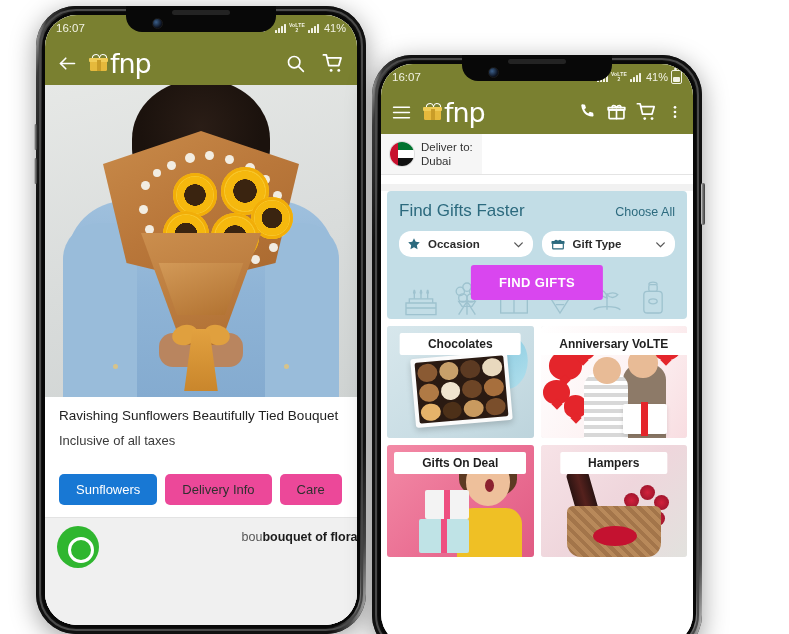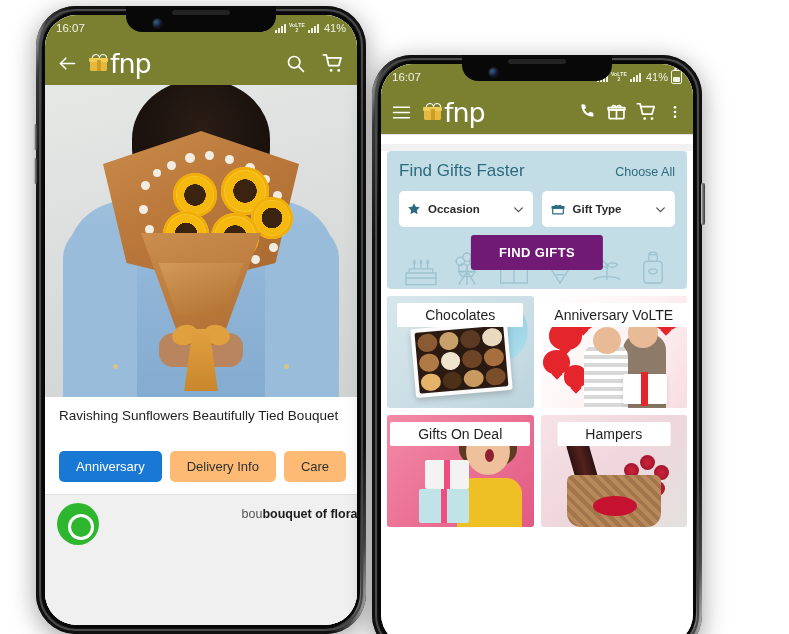--- a/index.html
+++ b/index.html
@@ -89,21 +89,21 @@
   .sun:after{content:"";position:absolute;inset:-7px;border-radius:50%;
        background:repeating-conic-gradient(#f7c21e 0deg 7deg,#f6b50a 7deg 14deg);z-index:-1;}
   .hands{position:absolute;left:50%;bottom:30px;transform:translateX(-50%);width:84px;height:34px;
        background:#b9855f;border-radius:14px;}
 
   .pinfo{padding:11px 14px 0;background:#fff;flex:none;}
   .ptitle{font-size:13.5px;color:#222;white-space:nowrap;overflow:hidden;line-height:1.25;}
   .pprice{font-size:21px;color:#222;margin-top:9px;line-height:1.1;}
   .ptax{font-size:13px;color:#3a3a3a;margin-top:8px;}
   .tabs{display:flex;gap:8px;padding:0 14px;margin-top:26px;flex:none;}
-  .tab{padding:8px 17px;border-radius:5px;background:#fdba74;color:#303030;font-size:13px;white-space:nowrap;}
+  .tab{padding:8px 17px;border-radius:5px;background:#ec4899;color:#303030;font-size:13px;white-space:nowrap;}
   .tab.active{background:#1878d4;color:#fff;}
   .descarea{margin-top:12px;flex:1;background:#f0f0f0;position:relative;overflow:hidden;border-top:1px solid #e3e3e3;}
   .waicon{position:absolute;left:12px;top:8px;width:42px;height:42px;border-radius:50%;background:#2fb62f;}
   .waicon:before{content:"";position:absolute;left:11px;top:11px;width:20px;height:20px;border:3px solid #fff;border-radius:50%;}
   .desctext{position:absolute;right:-4px;top:12px;font-size:12.5px;color:#555;white-space:nowrap;}
   .desctext b{color:#1c1c1c;}
 
   
   .locbar{flex:none;display:flex;background:#fff;border-bottom:1px solid #e4e4e4;}
   .locbox{display:flex;align-items:center;gap:7px;padding:6px 9px;background:#f6f6f6;flex:none;}
@@ -117,32 +117,32 @@
   .searchbox .txt{font-size:12.5px;color:#444;}
 
   .scrollgap{flex:none;height:9px;background:#fff;}
   .scrollgap2{flex:none;height:7px;background:#f1f1f1;}
 
   .findpanel{margin:0 6px;background:#c2dde6;border-radius:4px;padding:10px 12px 0;flex:none;position:relative;overflow:hidden;}
   .fp-head{display:flex;align-items:baseline;justify-content:space-between;}
   .fp-title{font-size:17px;color:#2c6a7e;}
   .fp-clear{font-size:12.5px;color:#2c6a7e;}
   .fp-selects{display:flex;gap:9px;margin-top:10px;}
-  .sel{flex:1;background:#fff;border-radius:5px;height:36px;display:flex;align-items:center;gap:7px;padding:0 8px;}
+  .sel{flex:1;background:#fff;border-radius:12px;height:26px;display:flex;align-items:center;gap:7px;padding:0 8px;}
   .sel .lbl{flex:1;font-size:11.5px;font-weight:bold;color:#2a2a2a;}
   .fp-bottom{position:relative;height:58px;margin-top:4px;}
   .iconrow{position:absolute;inset:0;display:flex;align-items:flex-end;justify-content:space-between;padding:0 2px;}
   .iconrow svg{opacity:.5;}
-  .findbtn{position:absolute;left:50%;top:4px;transform:translateX(-50%);background:#701a75;color:#fff;
+  .findbtn{position:absolute;left:50%;top:4px;transform:translateX(-50%);background:#d946ef;color:#fff;
       font-size:13px;font-weight:bold;letter-spacing:.4px;padding:10px 28px;border-radius:3px;white-space:nowrap;z-index:3;}
 
   .cards{flex:1;padding:7px 6px 0;display:grid;grid-template-columns:1fr 1fr;gap:7px;align-content:start;overflow:hidden;}
   .card{position:relative;height:112px;border-radius:3px;overflow:hidden;background:#eee;}
   .card .cap{position:absolute;top:7px;left:50%;transform:translateX(-50%);background:#fff;color:#1f1f1f;
-      font-size:14px;font-weight:normal;padding:4px 28px;border-radius:2px;white-space:nowrap;z-index:4;}
+      font-size:12px;font-weight:bold;padding:4px 28px;border-radius:2px;white-space:nowrap;z-index:4;}
 
   
   .art-choc{position:absolute;inset:0;background:linear-gradient(140deg,#d7e7ec,#c9dde4 60%,#bdd4dc);}
   .chocbox{position:absolute;left:18%;top:26%;width:66%;height:62%;background:#fbfbfb;border-radius:3px;transform:rotate(-5deg);
       box-shadow:0 3px 6px rgba(0,0,0,.18);padding:4px;box-sizing:border-box;}
   .chocbox .tray{width:100%;height:100%;background:#2a1a12;border-radius:2px;display:grid;
       grid-template-columns:repeat(4,1fr);grid-template-rows:repeat(3,1fr);gap:2px;padding:2px;box-sizing:border-box;}
   .chocbox .tray i{border-radius:50%;display:block;}
   .ribbonblue{position:absolute;right:4%;top:10%;width:26%;height:46%;background:linear-gradient(120deg,#7fc6de,#aee0ee);
       border-radius:40% 60% 45% 55%;opacity:.9;transform:rotate(18deg);}
@@ -287,24 +287,25 @@
           <div class="cone2"></div>
           <div class="bow">
               <span></span>
               <span></span>
             </div>
           <div class="ribbon"></div>
         </div>
 
         <div class="pinfo">
           <div class="ptitle">Ravishing Sunflowers Beautifully Tied Bouquet</div>
+          <div class="ptax">Inclusive of all taxes</div>
         </div>
 
         <div class="tabs">
-          <div class="tab active">Anniversary</div>
+          <div class="tab active">Sunflowers</div>
           <div class="tab">Delivery Info</div>
           <div class="tab">Care</div>
         </div>
 
         <div class="descarea">
           <span class="waicon"></span>
           <span class="desctext">bou<b>bouquet of floral</b></span>
         </div>
 
       </div>
@@ -383,20 +384,32 @@
             <circle cx="17.5" cy="19.2" r="1.5" fill="#fff" stroke="none"></circle>
           </svg>
           <svg width="16" height="20" viewBox="0 0 24 24">
             <circle class="icf" cx="12" cy="5" r="2"></circle>
               <circle class="icf" cx="12" cy="12" r="2"></circle>
               <circle class="icf" cx="12" cy="19" r="2"></circle>
           </svg>
         </div>
 
         <div class="locbar">
+          <div class="locbox">
+            <span class="flag">
+              <span class="red"></span>
+                <span class="g"></span>
+                <span class="w"></span>
+                <span class="b"></span>
+            </span>
+            <span class="loctext">
+              <div>Deliver to:</div>
+              <div>Dubai</div>
+            </span>
+          </div>
         </div>
 
         <div class="scrollgap"></div>
         <div class="scrollgap2"></div>
 
         <div class="findpanel">
           <div class="fp-head">
             <span class="fp-title">Find Gifts Faster</span>
             <span class="fp-clear">Choose All</span>
           </div>

